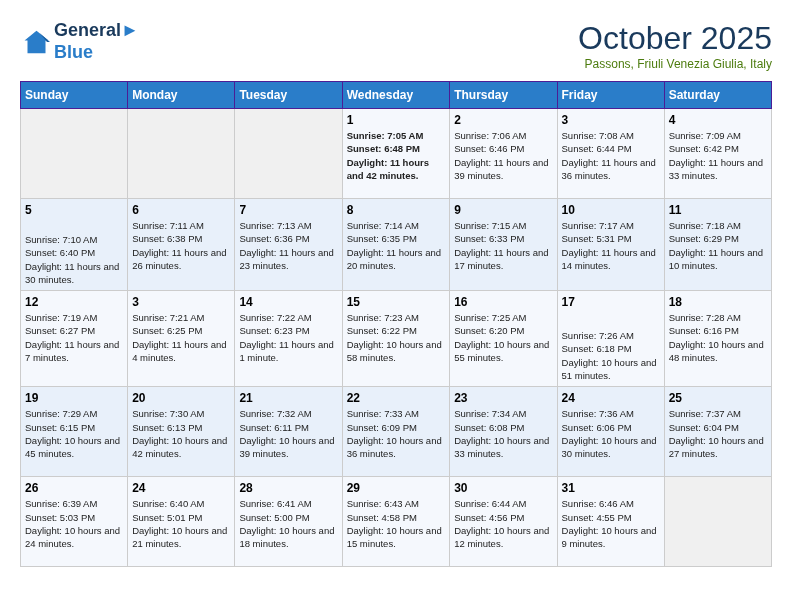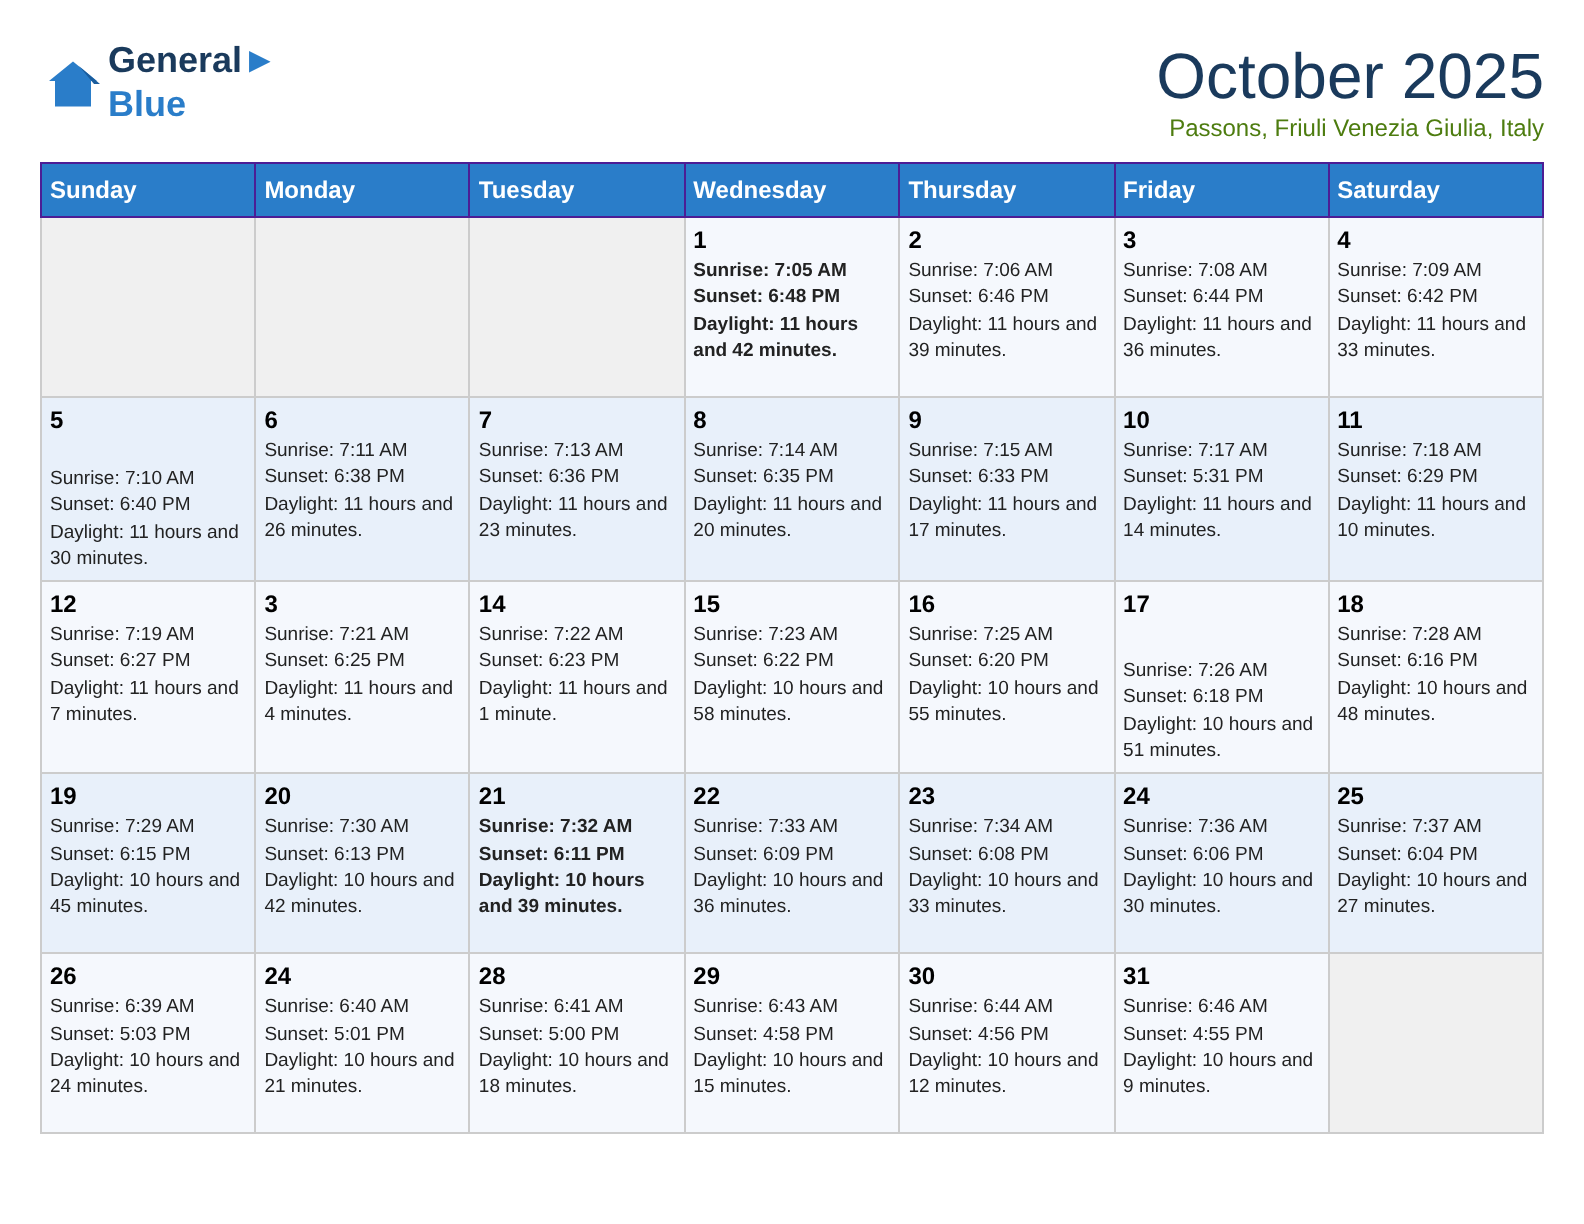--- a/index.html
+++ b/index.html
@@ -248,21 +248,21 @@
 Daylight: 10 hours and 45 minutes.</div>
         </td>
         <td>
           <span class="day-number">20</span>
           <div class="day-info" style="white-space: pre-line;">Sunrise: 7:30 AM
 Sunset: 6:13 PM
 Daylight: 10 hours and 42 minutes.</div>
         </td>
         <td>
           <span class="day-number">21</span>
-          <div class="day-info" style="white-space: pre-line; font-weight: bold;">Sunrise: 7:32 AM
+          <div class="day-info" style="white-space: pre-line;">Sunrise: 7:32 AM
 Sunset: 6:11 PM
 Daylight: 10 hours and 39 minutes.</div>
         </td>
         <td>
           <span class="day-number">22</span>
           <div class="day-info" style="white-space: pre-line;">Sunrise: 7:33 AM
 Sunset: 6:09 PM
 Daylight: 10 hours and 36 minutes.</div>
         </td>
         <td>

